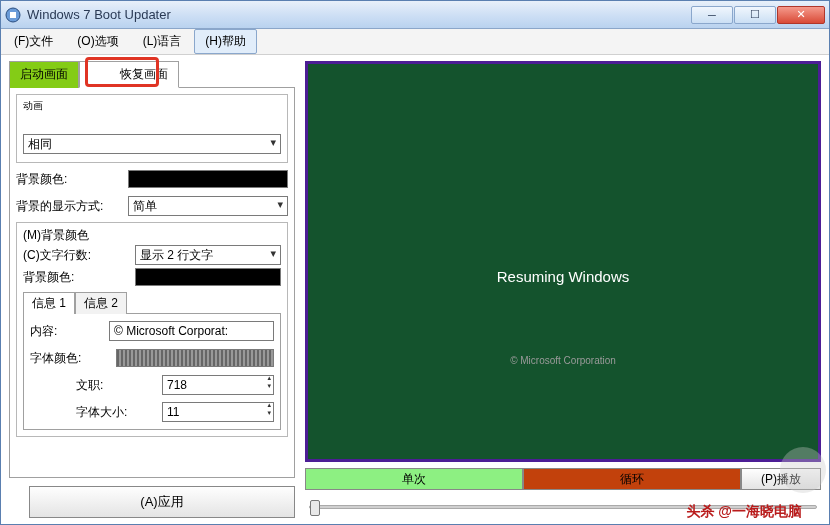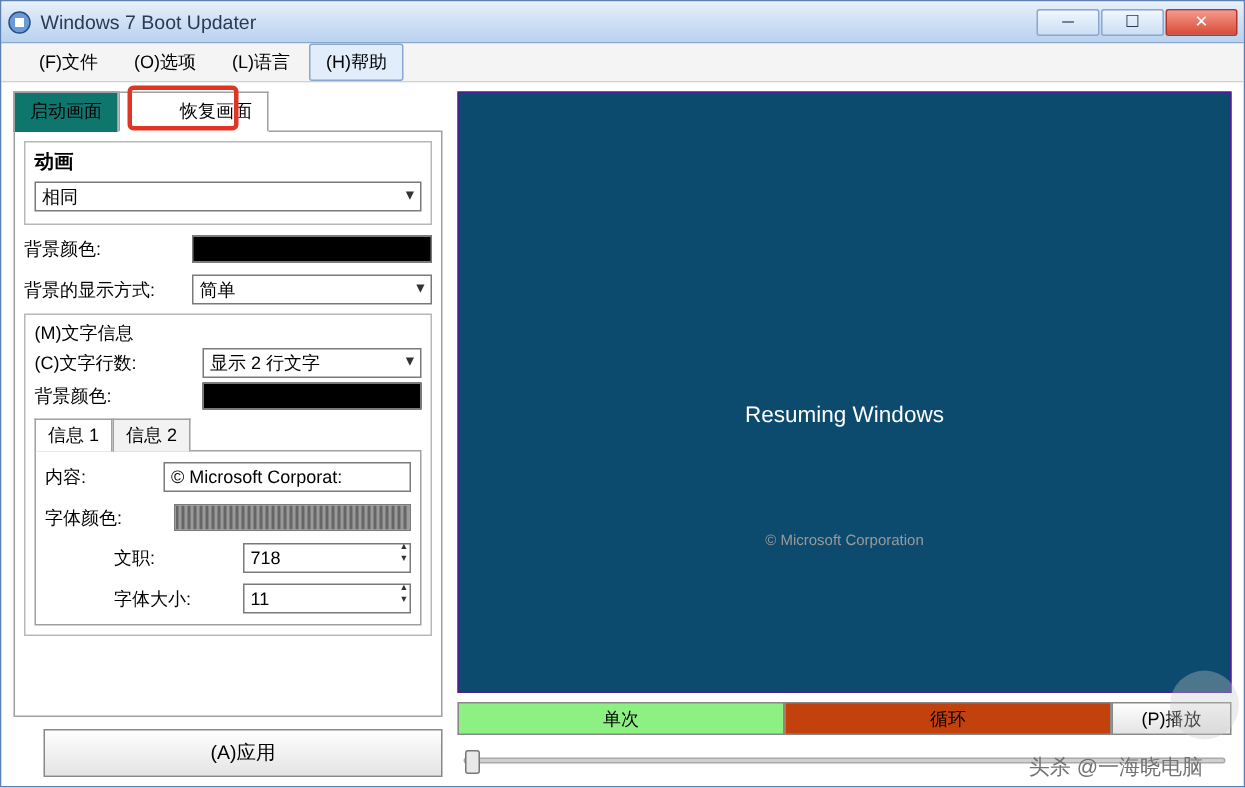--- a/index.html
+++ b/index.html
@@ -5,61 +5,61 @@
 * { box-sizing: border-box; margin: 0; padding: 0; font-family: "Microsoft YaHei", "SimSun", Tahoma, sans-serif; font-size: 12px; }
 body { background: #d4d0c8; width: 830px; height: 525px; overflow: hidden; }
 .window { width: 830px; height: 525px; background: #fff; border: 1px solid #5a7fb0; display: flex; flex-direction: column; }
 .titlebar { height: 28px; background: linear-gradient(to bottom, #e8f0fa 0%, #cfe0f5 50%, #b9d2ef 100%); display: flex; align-items: center; padding: 2px 4px; border-bottom: 1px solid #8ba6c9; }
 .titlebar-icon { width: 16px; height: 16px; margin-right: 6px; }
 .titlebar-icon svg { width: 16px; height: 16px; }
 .titlebar-text { flex: 1; color: #2a3a55; font-size: 13px; }
 .win-buttons { display: flex; gap: 1px; }
 .win-btn { width: 42px; height: 18px; border: 1px solid #8aa7cc; background: linear-gradient(to bottom,#f0f6fd,#cbdff4); border-radius: 2px; display:flex; align-items:center; justify-content:center; font-size:11px; color:#2a3a55; }
 .win-btn.close { background: linear-gradient(to bottom,#f59a8c,#d94a37); border-color:#b0362a; color:#fff; width: 48px; }
-.menubar { height: 26px; background: #f4f4f4; display: flex; align-items: center; padding: 0 14px; gap: 2px; border-bottom: 1px solid #d0d0d0; }
+.menubar { height: 26px; background: #f4f4f4; display: flex; align-items: center; padding: 0 2px; gap: 2px; border-bottom: 1px solid #d0d0d0; }
 .menu-item { padding: 3px 10px; border: 1px solid transparent; border-radius: 2px; }
 .menu-item.active { border: 1px solid #8aa7cc; background: #e1edfa; }
 .content { flex: 1; display: flex; padding: 6px 8px 6px 8px; gap: 10px; background: #fff; }
 .left-panel { width: 286px; display: flex; flex-direction: column; }
 .tabs { display: flex; position: relative; }
-.tab { padding: 4px 10px; border: 1px solid #a0a0a0; border-bottom: none; background: #0f766e; margin-right: 0; }
+.tab { padding: 4px 10px; border: 1px solid #a0a0a0; border-bottom: none; background: #84cc16; margin-right: 0; }
 .tab.active { background: #fff; border-bottom: 1px solid #fff; position: relative; z-index: 2; padding-left: 40px; }
 .tab-highlight { position: absolute; border: 3px solid #e03424; border-radius: 4px; left: 76px; top: -4px; width: 74px; height: 30px; pointer-events: none; z-index: 10; }
 .tab-body { border: 1px solid #a0a0a0; margin-top: -1px; flex: 1; padding: 6px; background: #fff; display:flex; flex-direction:column; gap:5px; }
 .group { border: 1px solid #b8b8b8; padding: 4px 6px 8px 6px; background:#fff; }
-.group-title { font-size: 13px; margin-bottom: 4px; font-weight: bold; }
+.group-title { font-size: 10px; margin-bottom: 21px; }
 .row { display: flex; align-items: center; gap: 16px; min-height: 22px; justify-content: flex-end; }
 .label { width: 96px; }
 .combo { flex:1; height: 20px; border: 1px solid #7a7a7a; background: #fff; display:flex; align-items:center; padding: 0 4px; position:relative; }
 .combo::after { content:"▾"; position:absolute; right:4px; top:1px; font-size:11px; color:#333; }
 .combo.wide { width: 100%; }
 .color-swatch { flex:1; height: 18px; border: 1px solid #7a7a7a; background: #000; }
 .inner-group { border: 1px solid #b8b8b8; padding: 4px 6px 6px 6px; }
 .subtabs { display:flex; }
 .subtab { padding: 2px 8px; border:1px solid #a0a0a0; border-bottom:none; background:#f2f2f2; font-size:12px; }
 .subtab.active { background:#fff; }
 .subbody { border:1px solid #a0a0a0; padding:6px; margin-top:-1px; display:flex; flex-direction:column; gap:5px; }
 .text-input { flex:1; height:20px; border:1px solid #7a7a7a; padding:0 4px; background:#fff; }
 .gradient-swatch { flex:1; height:18px; border:1px solid #7a7a7a; background: linear-gradient(to right,#000 0%, #000 50%, #ccc 50%, #ccc 100%); background-size: 4px 100%; background-image: repeating-linear-gradient(to right,#666 0,#666 2px,#999 2px,#999 4px); }
 .spin { width: 112px; height:20px; border:1px solid #7a7a7a; display:flex; align-items:center; padding:0 4px; position:relative; background:#fff; }
 .spin::after { content:"▴\A▾"; white-space:pre; position:absolute; right:2px; top:-2px; font-size:7px; line-height:8px; color:#333; }
 .apply-btn { height: 32px; border:1px solid #888; background: linear-gradient(to bottom,#fefefe,#e4e4e4); margin-top:8px; font-size:13px;margin-left:20px; }
 .right-panel { flex:1; display:flex; flex-direction:column; gap:6px; }
-.preview { flex:1; background:#0c4a6e; border:1px solid #4c1d95; position:relative; display:flex; flex-direction:column; align-items:center; justify-content:center; color:#fff; }
+.preview { flex:1; background:#14532d; border:3px solid #4c1d95; position:relative; display:flex; flex-direction:column; align-items:center; justify-content:center; color:#fff; }
 .preview-text { color:#fff; font-size:15px; font-family: "Segoe UI", Tahoma, sans-serif; margin-top: 110px; }
 .preview-copy { color:#9a9a9a; font-size:10px; margin-top: 70px; }
 .controls { display:flex; gap:0; height:22px; }
 .ctrl-btn { flex:1; border:1px solid #888; text-align:center; line-height:20px; font-size:12px; }
 .ctrl-btn.green { background:#8df082; }
 .ctrl-btn.purple { background:#c2410c; }
 .ctrl-btn.play { flex:0 0 80px; background: linear-gradient(to bottom,#fefefe,#e4e4e4); }
 .slider-row { height:22px; display:flex; align-items:center; padding:0 4px; }
 .slider-track { flex:1; height:4px; background:#d0d0d0; border:1px solid #aaa; border-radius:2px; position:relative; }
 .slider-thumb { position:absolute; left:0; top:-6px; width:10px; height:16px; background:#e8e8e8; border:1px solid #777; border-radius:2px; }
-.footer-overlay { position:absolute; right: 28px; bottom: 4px; color:#737373; font-size:14px; font-weight:400; z-index:20; }
+.footer-overlay { position:absolute; right: 28px; bottom: 4px; color:#b91c1c; font-size:14px; font-weight:700; z-index:20; }
 .watermark { position:absolute; right:4px; bottom:32px; width:46px; height:46px; border-radius:50%; background:rgba(200,200,200,0.35); z-index:5; display:flex; align-items:center; justify-content:center; color:rgba(120,120,120,0.5); font-size:9px; }
 </style>
 </head>
 <body>
 
 <div class="window">
   <div class="titlebar">
     <span class="titlebar-icon">
       <svg viewBox="0 0 16 16">
           <circle cx="8" cy="8" r="7" fill="#6a9bd8" stroke="#2a4e80"></circle>
@@ -103,21 +103,21 @@
         </div>
 
         <div class="row">
           <span class="label">背景的显示方式:</span>
           <div class="combo">
             <span>简单</span>
           </div>
         </div>
 
         <div class="inner-group">
-          <div>(M)文字信息</div>
+          <div>(M)背景颜色</div>
           <div class="row">
             <span class="label">(C)文字行数:</span>
             <div class="combo">
               <span>显示 2 行文字</span>
             </div>
           </div>
           <div class="row">
             <span class="label">背景颜色:</span>
             <div class="color-swatch"></div>
           </div>

